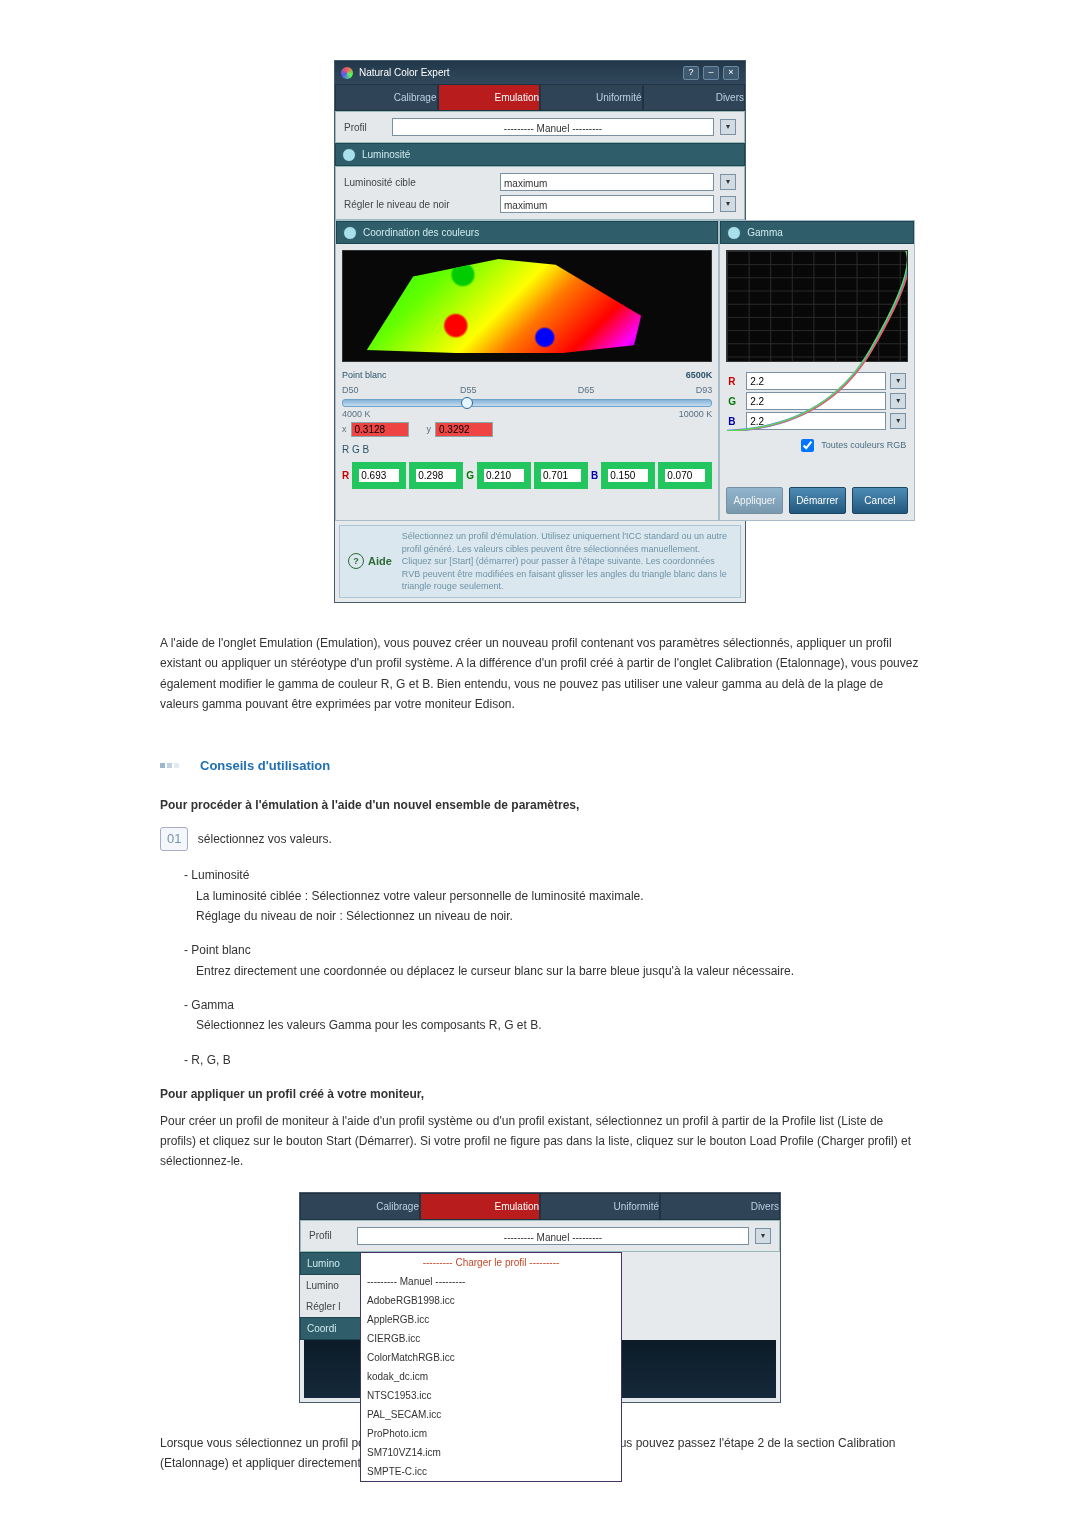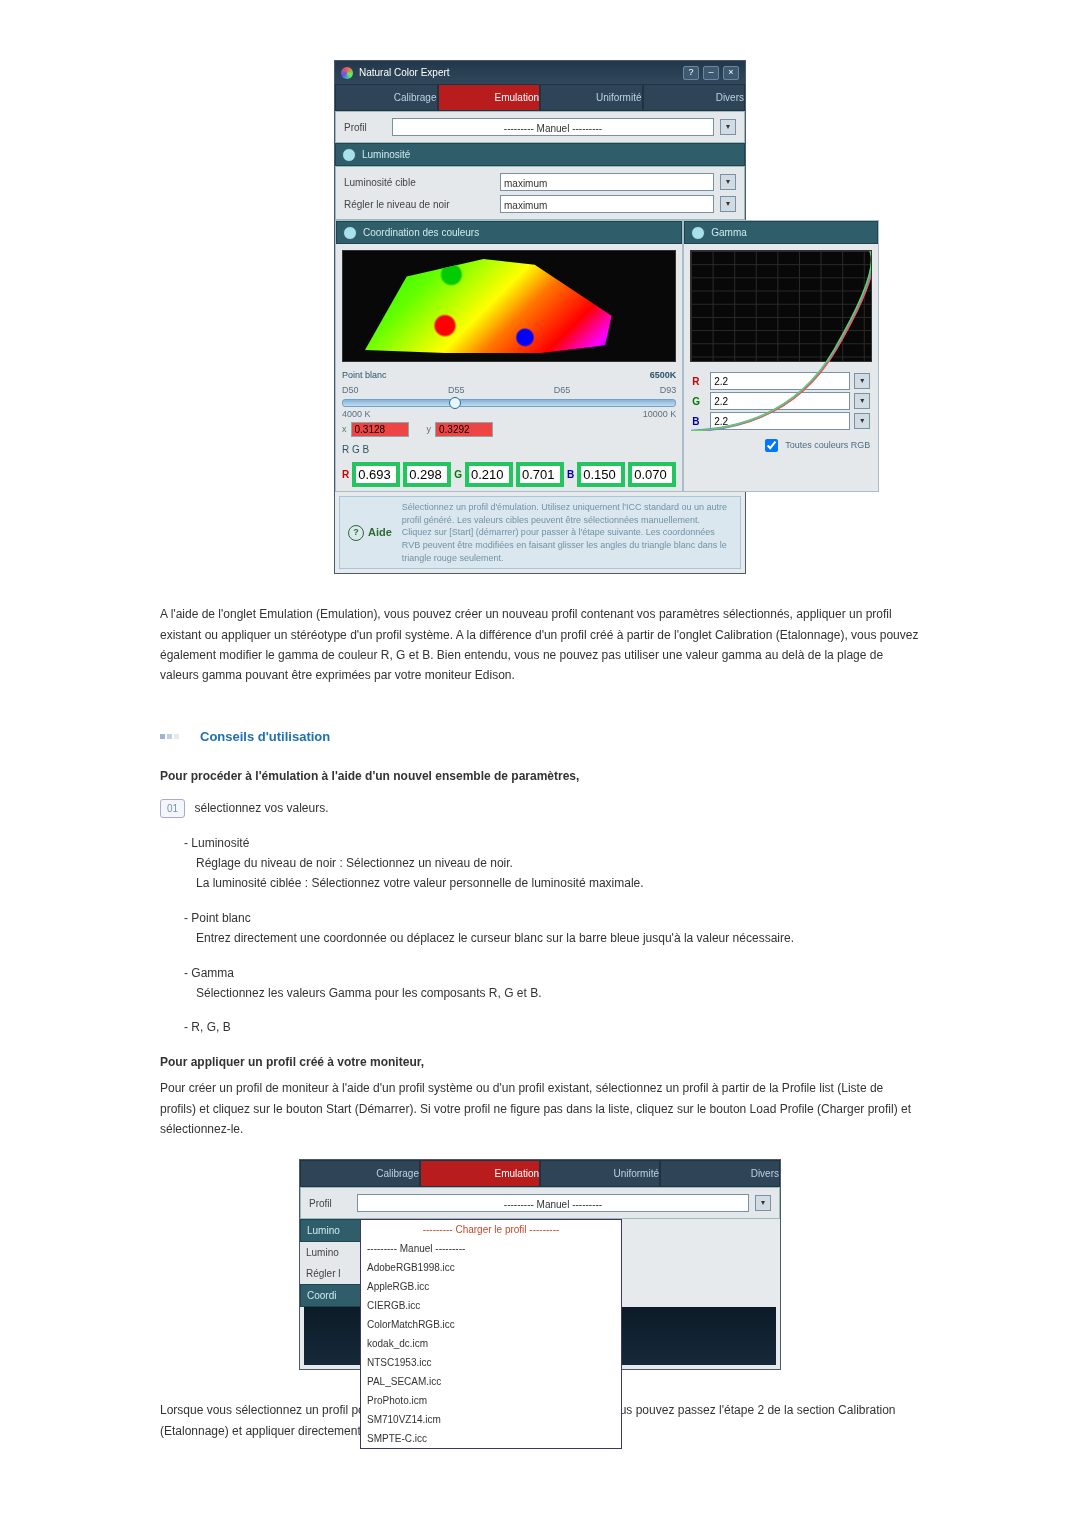--- a/index.html
+++ b/index.html
@@ -144,21 +144,21 @@
     background:#e6f5ff;border:1px solid #2b6b99;
     position:absolute;top:-3px;left:32%;
   }
   .small-input {
     width:50px; border:1px solid #8aa; padding:1px 3px; font-size:10px; background:#ef4444;
   }
   .rgb-row { display:flex; gap:3px; align-items:center; padding:4px 6px; font-size:10px;}
   .rgb-r { color:#c00; font-weight:bold;}
   .rgb-g { color:#070; font-weight:bold;}
   .rgb-b { color:#00a; font-weight:bold;}
-  .rgb-in { width:36px; border:4px solid #22c55e; font-size:13px; padding:1px 2px;}
+  .rgb-in { width:36px; border:7px solid #22c55e; font-size:10px; padding:1px 2px;}
   .gamma-ctrl { padding:2px 8px; }
   .gamma-ctrl .row2 { display:flex; align-items:center; gap:4px; margin:2px 0;}
   .check-row { font-size:9px; color:#4a6d82; padding:2px 8px; display:flex; align-items:center; gap:4px; justify-content:flex-end;}
   .btn-row { display:flex; gap:6px; padding:6px; }
   .btn {
     flex:1;
     padding:4px 0;
     text-align:center;
     background: linear-gradient(#4d8cb5,#23587c);
     border:1px solid #1a4764;
@@ -226,21 +226,21 @@
   .sec-bullet span{
     width:5px;height:5px;background:#9db6cc;
     display:inline-block;
   }
   .subhead { font-weight:bold; margin:14px 0 6px 0;}
   .num-badge {
     display:inline-block;
     border:1px solid #aac;
     border-radius:3px;
     padding:0 6px;
-    font-size:10px;
+    font-size:13px;
     color:#7a93a8;
     background:#f3f7fb;
     margin-right:6px;
   }
   ul.items { list-style:none; padding:0 0 0 24px; margin:14px 0;}
   ul.items li { margin-bottom:14px; }
   ul.items li .iname::before { content:"- "; }
   ul.items li div { margin-left:12px; }
 </style>
 </head>
@@ -367,20 +367,25 @@
           <span class="rgb-b" style="width:14px;">B</span>
           <input class="select" style="flex: 1 1 0%;" value="2.2">
           <div class="dropdown-arrow">▾</div>
         </div>
       </div>
       <div class="check-row">
         <input type="checkbox" checked="" style="">
         <span>Toutes couleurs RGB</span>
       </div>
       <div style="height:24px;"></div>
+      <div class="btn-row">
+        <div class="btn disabled">Appliquer</div>
+        <div class="btn">Démarrer</div>
+        <div class="btn">Cancel</div>
+      </div>
     </div>
   </div>
 
   <div class="aide-bar">
     <div class="aide-left">
       <span class="aide-icon">?</span>
       <span>Aide</span>
     </div>
     <div class="aide-text">Sélectionnez un profil d'émulation. Utilisez uniquement l'ICC standard ou un autre profil généré. Les valeurs cibles peuvent être sélectionnées manuellement. Cliquez sur [Start] (démarrer) pour passer à l'étape suivante. Les coordonnées RVB peuvent être modifiées en faisant glisser les angles du triangle blanc dans le triangle rouge seulement.</div>
   </div>
@@ -397,21 +402,21 @@
   <span>Conseils d'utilisation</span>
 </div>
 
 <p class="subhead">Pour procéder à l'émulation à l'aide d'un nouvel ensemble de paramètres,</p>
 <p>
   <span class="num-badge">01</span>
   <span>sélectionnez vos valeurs.</span>
 </p>
 
 <ul class="items">
-    <li><span class="iname">Luminosité</span><div>Réglage du niveau de noir : Sélectionnez un niveau de noir.</div><div>La luminosité ciblée : Sélectionnez votre valeur personnelle de luminosité maximale.</div></li>
+    <li><span class="iname">Luminosité</span><div>La luminosité ciblée : Sélectionnez votre valeur personnelle de luminosité maximale.</div><div>Réglage du niveau de noir : Sélectionnez un niveau de noir.</div></li>
     <li><span class="iname">Point blanc</span><div>Entrez directement une coordonnée ou déplacez le curseur blanc sur la barre bleue jusqu'à la valeur nécessaire.</div></li>
     <li><span class="iname">Gamma</span><div>Sélectionnez les valeurs Gamma pour les composants R, G et B.</div></li>
     <li><span class="iname">R, G, B</span></li>
   </ul>
 
 <p class="subhead">Pour appliquer un profil créé à votre moniteur,</p>
 <p class="body-p">Pour créer un profil de moniteur à l'aide d'un profil système ou d'un profil existant, sélectionnez un profil à partir de la Profile list (Liste de profils) et cliquez sur le bouton Start (Démarrer). Si votre profil ne figure pas dans la liste, cliquez sur le bouton Load Profile (Charger profil) et sélectionnez-le.</p>
 
 <div class="app" style="width:480px;">
   <div class="tabs">

